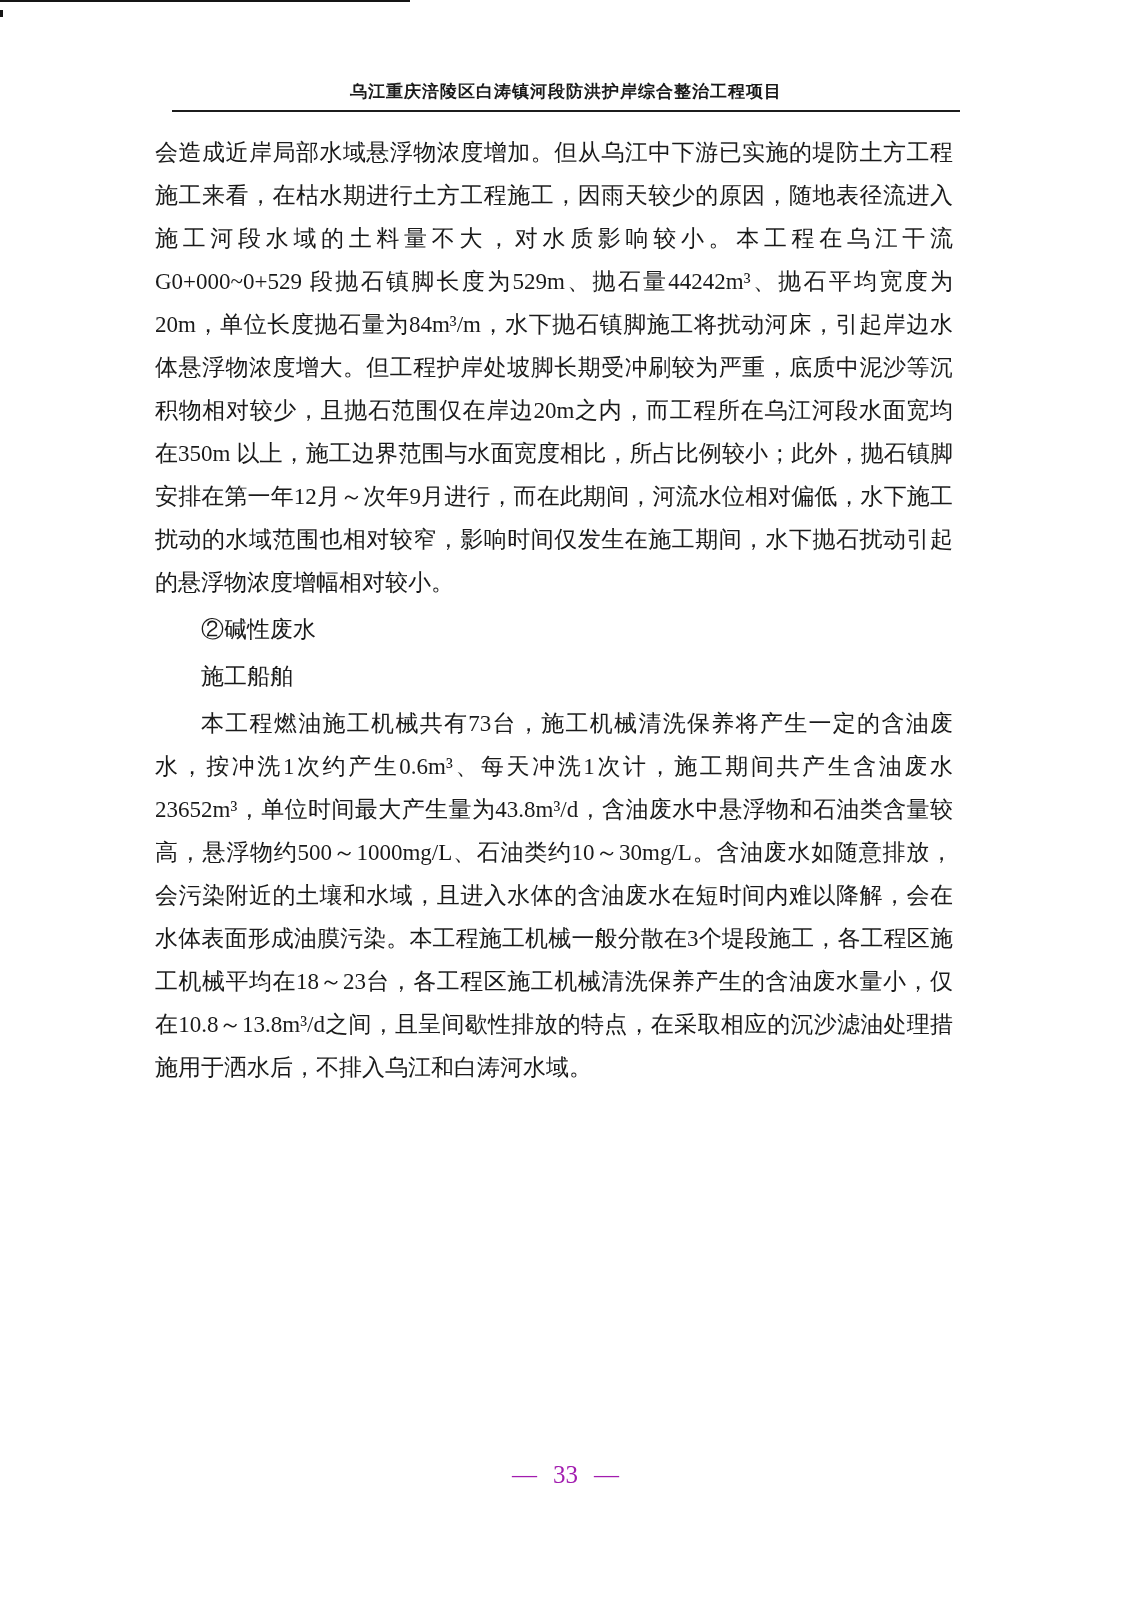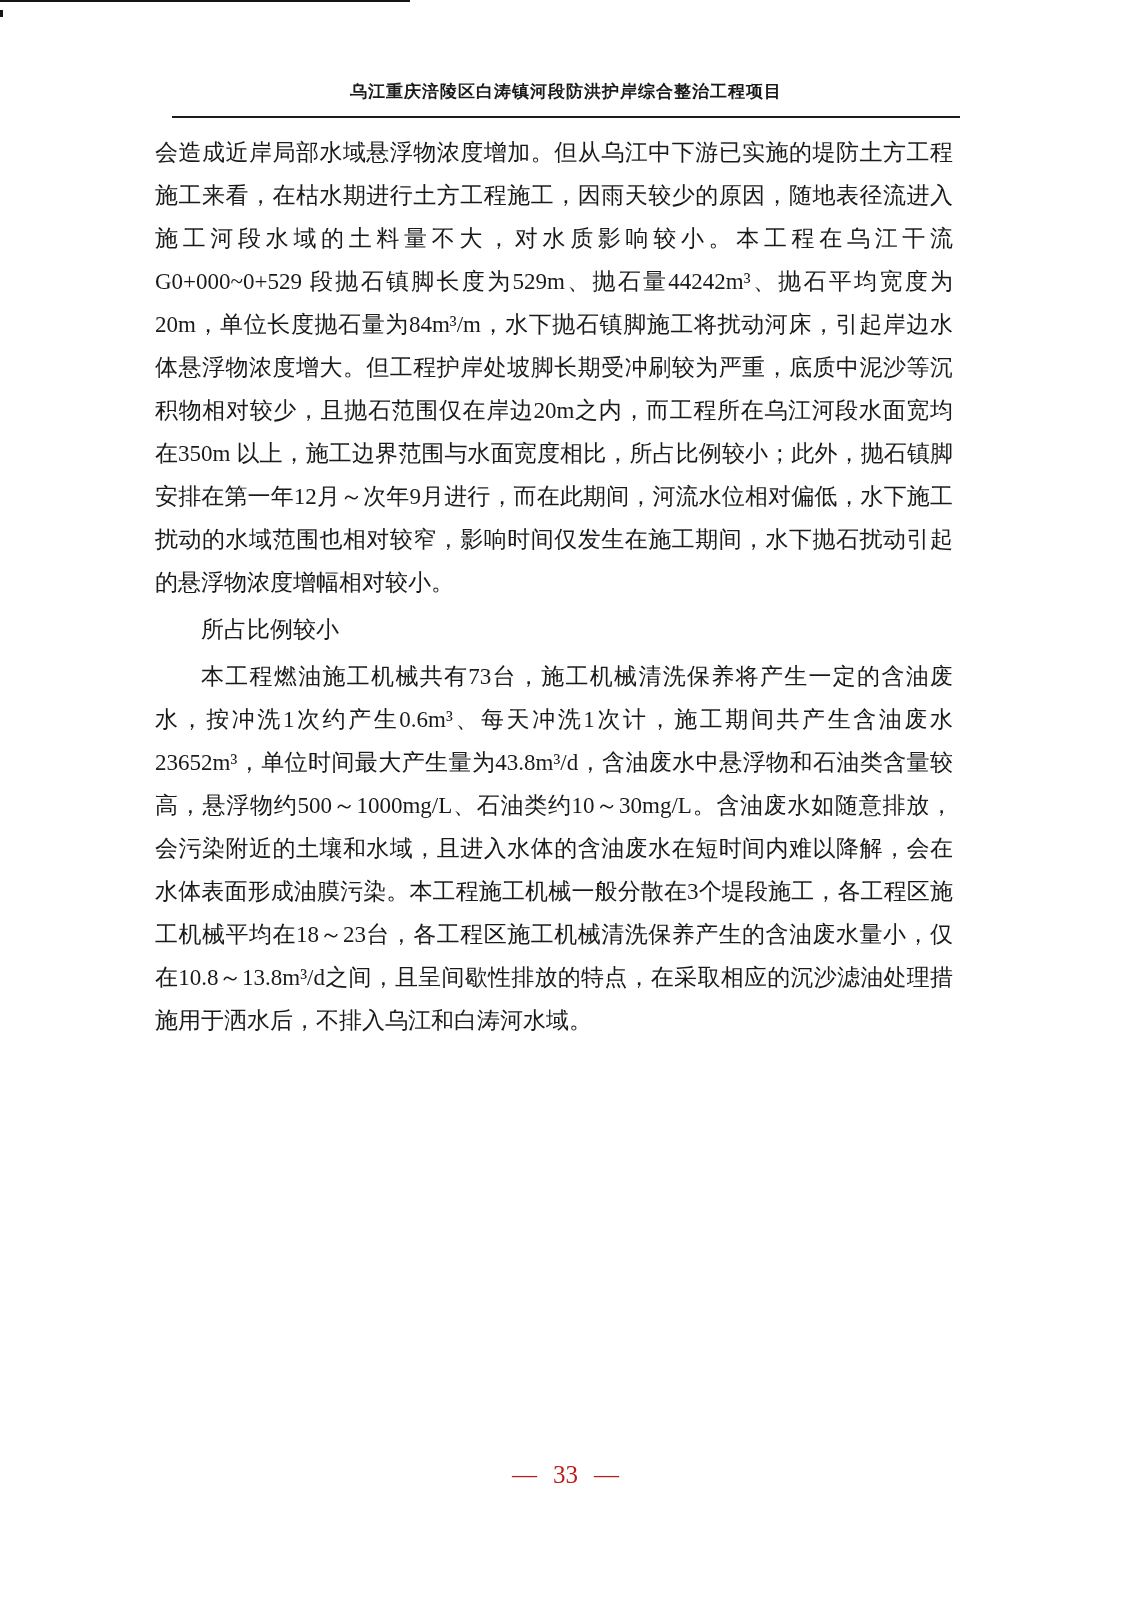--- a/index.html
+++ b/index.html
@@ -30,21 +30,21 @@
     width: 3px; height: 7px;
     background: #151515;
   }
   .header {
     position: absolute;
     top: 82px;
     left: 172px;
     width: 788px;
     text-align: center;
     border-bottom: 2px solid #1c1c1c;
-    padding-bottom: 14px;
+    padding-bottom: 8px;
   }
   .header-title {
     font-size: 17px;
     line-height: 20px;
     font-weight: bold;
     letter-spacing: 1px;
     white-space: nowrap;
   }
   .content {
     position: absolute;
@@ -63,21 +63,21 @@
     text-indent: 2em;
   }
   .footer {
     position: absolute;
     top: 1460px;
     left: 0;
     width: 1131px;
     text-align: center;
     font-size: 25px;
     line-height: 30px;
-    color: #b91c1c;
+    color: #a21caf;
   }
   .footer .page-num {
     display: inline-block;
     margin: 0 16px;
   }
   .footer .dash {
     display: inline-block;
     letter-spacing: 0;
   }
 </style>
@@ -88,21 +88,22 @@
 
   <div class="artifact-top"></div>
   <div class="artifact-left"></div>
 
   <div class="header">
     <div class="header-title">乌江重庆涪陵区白涛镇河段防洪护岸综合整治工程项目</div>
   </div>
 
   <div class="content">
     <p class="para">会造成近岸局部水域悬浮物浓度增加。但从乌江中下游已实施的堤防土方工程施工来看，在枯水期进行土方工程施工，因雨天较少的原因，随地表径流进入施工河段水域的土料量不大，对水质影响较小。本工程在乌江干流G0+000~0+529 段抛石镇脚长度为529m、抛石量44242m³、抛石平均宽度为20m，单位长度抛石量为84m³/m，水下抛石镇脚施工将扰动河床，引起岸边水体悬浮物浓度增大。但工程护岸处坡脚长期受冲刷较为严重，底质中泥沙等沉积物相对较少，且抛石范围仅在岸边20m之内，而工程所在乌江河段水面宽均在350m 以上，施工边界范围与水面宽度相比，所占比例较小；此外，抛石镇脚安排在第一年12月～次年9月进行，而在此期间，河流水位相对偏低，水下施工扰动的水域范围也相对较窄，影响时间仅发生在施工期间，水下抛石扰动引起的悬浮物浓度增幅相对较小。</p>
-    <p class="para indent">所占比例较小</p>
+    <p class="para indent">②碱性废水</p>
+    <p class="para indent">施工船舶</p>
     <p class="para indent">本工程燃油施工机械共有73台，施工机械清洗保养将产生一定的含油废水，按冲洗1次约产生0.6m³、每天冲洗1次计，施工期间共产生含油废水23652m³，单位时间最大产生量为43.8m³/d，含油废水中悬浮物和石油类含量较高，悬浮物约500～1000mg/L、石油类约10～30mg/L。含油废水如随意排放，会污染附近的土壤和水域，且进入水体的含油废水在短时间内难以降解，会在水体表面形成油膜污染。本工程施工机械一般分散在3个堤段施工，各工程区施工机械平均在18～23台，各工程区施工机械清洗保养产生的含油废水量小，仅在10.8～13.8m³/d之间，且呈间歇性排放的特点，在采取相应的沉沙滤油处理措施用于洒水后，不排入乌江和白涛河水域。</p>
   </div>
 
   <div class="footer">
     <span class="dash">—</span><span class="page-num">33</span><span class="dash">—</span>
   </div>
 
 </div>
 
 </body></html>

